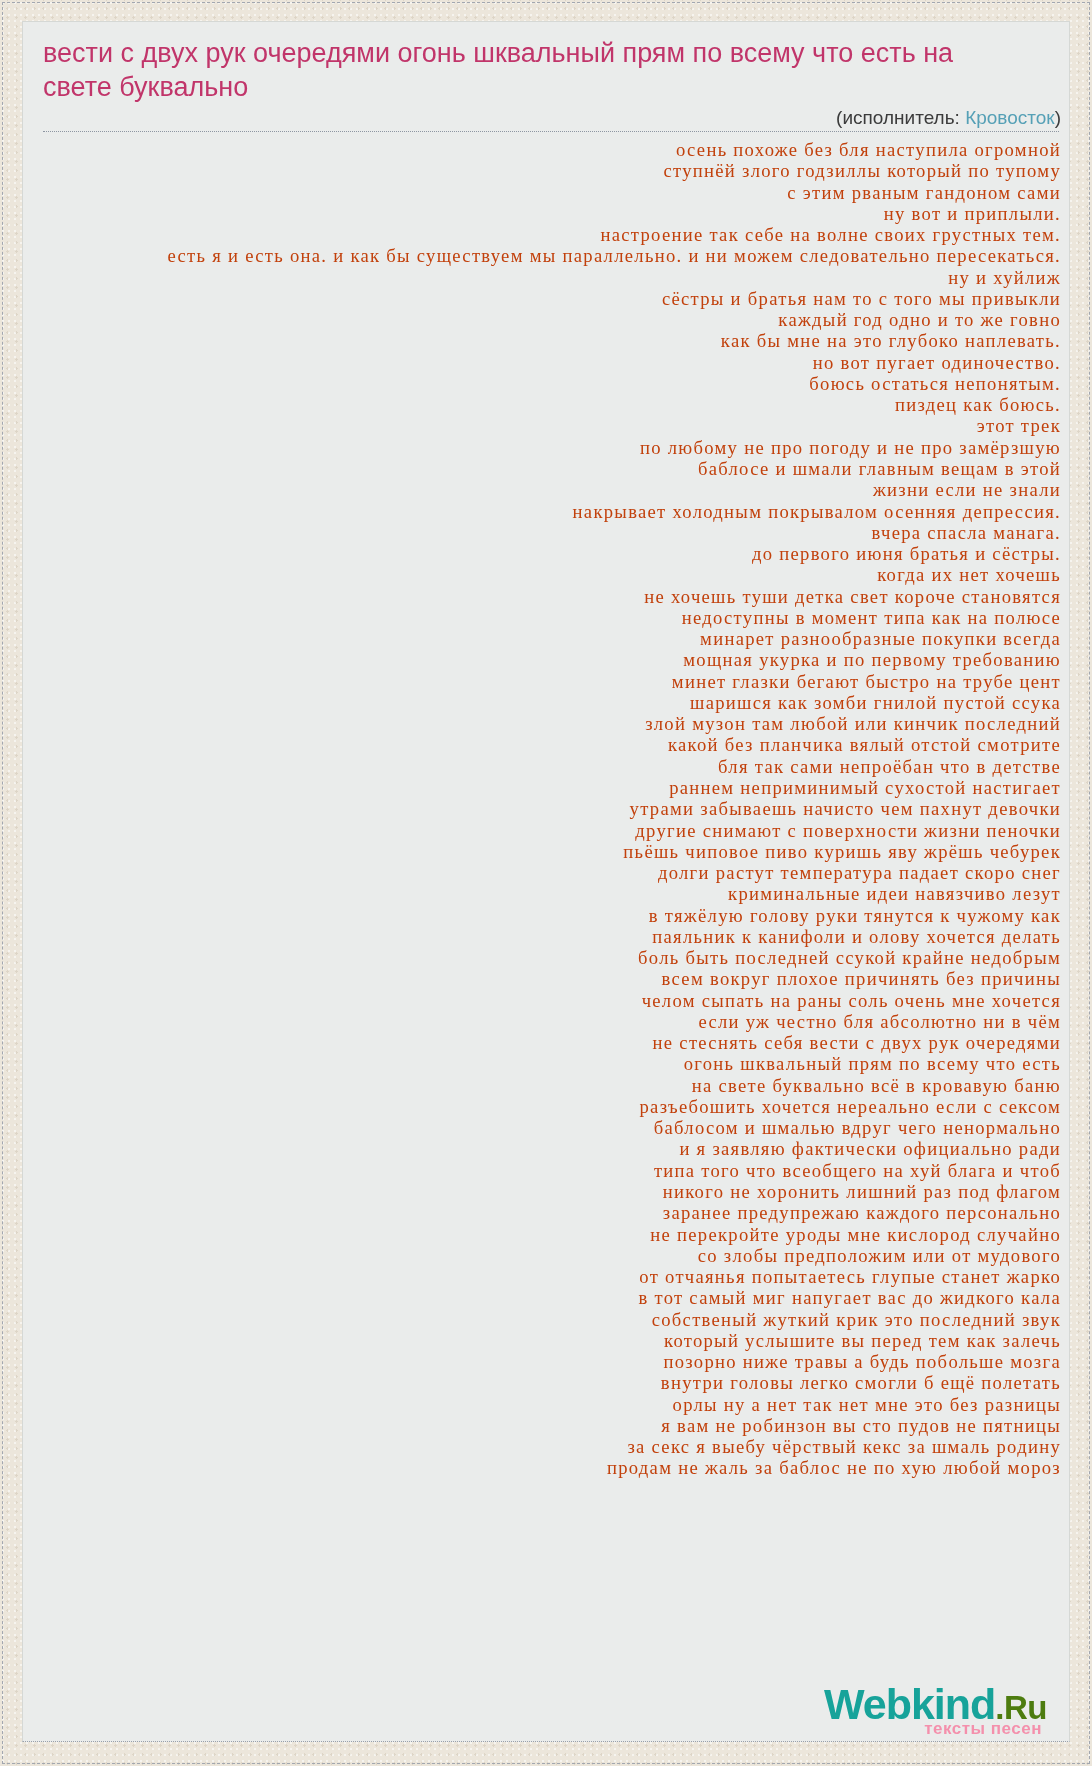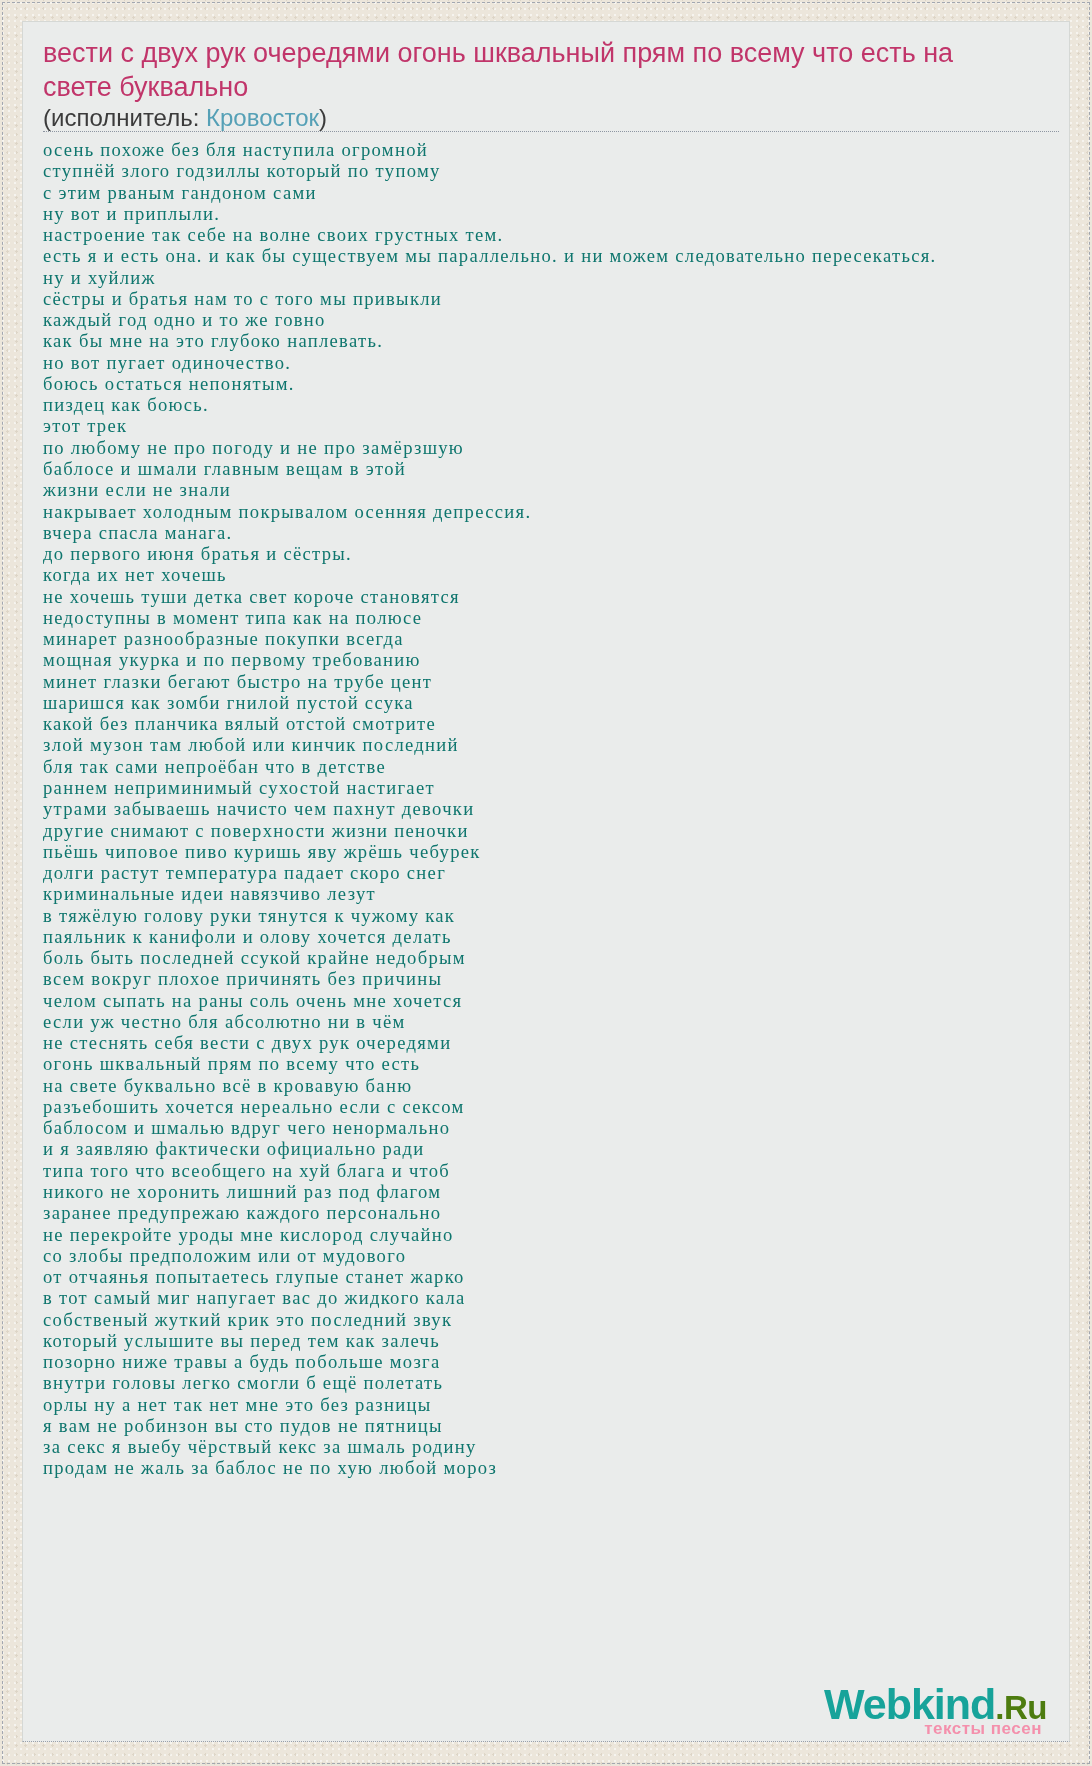--- a/index.html
+++ b/index.html
@@ -42,41 +42,43 @@
   }
   .song-title {
     max-width: 980px;
     font-size: 27px;
     line-height: 34px;
     font-weight: normal;
     color: #c1356a;
   }
   .artist-line {
     margin-top: 3px;
-    font-size: 24px;
+    font-size: 19px;
     line-height: 21px;
     color: #3b3b3b;
+    text-align: right;
   }
   .artist-link {
     color: #55a0b6;
     text-decoration: none;
     cursor: pointer;
   }
   .header-sep {
     border-bottom: 1px dotted #8e96a2;
     margin-top: 3px;
     margin-right: 2px;
   }
   .lyrics {
     margin-top: 7px;
     font-family: "Liberation Serif", "DejaVu Serif", serif;
     font-size: 18.6px;
     line-height: 21.26px;
     letter-spacing: 1.3px;
-    color: #0f766e;
+    color: #c2410c;
+    text-align: right;
   }
   .lyrics .line { white-space: pre; }
   .logo {
     position: absolute;
     right: 22px;
     bottom: 4px;
     text-align: right;
     font-weight: bold;
     line-height: 1;
   }
@@ -124,22 +126,22 @@
       <div class="line">накрывает холодным покрывалом осенняя депрессия.</div>
       <div class="line">вчера спасла манага.</div>
       <div class="line">до первого июня братья и сёстры.</div>
       <div class="line">когда их нет хочешь</div>
       <div class="line">не хочешь туши детка свет короче становятся</div>
       <div class="line">недоступны в момент типа как на полюсе</div>
       <div class="line">минарет разнообразные покупки всегда</div>
       <div class="line">мощная укурка и по первому требованию</div>
       <div class="line">минет глазки бегают быстро на трубе цент</div>
       <div class="line">шаришся как зомби гнилой пустой ссука</div>
+      <div class="line">злой музон там любой или кинчик последний</div>
       <div class="line">какой без планчика вялый отстой смотрите</div>
-      <div class="line">злой музон там любой или кинчик последний</div>
       <div class="line">бля так сами непроёбан что в детстве</div>
       <div class="line">раннем неприминимый сухостой настигает</div>
       <div class="line">утрами забываешь начисто чем пахнут девочки</div>
       <div class="line">другие снимают с поверхности жизни пеночки</div>
       <div class="line">пьёшь чиповое пиво куришь яву жрёшь чебурек</div>
       <div class="line">долги растут температура падает скоро снег</div>
       <div class="line">криминальные идеи навязчиво лезут</div>
       <div class="line">в тяжёлую голову руки тянутся к чужому как</div>
       <div class="line">паяльник к канифоли и олову хочется делать</div>
       <div class="line">боль быть последней ссукой крайне недобрым</div>

